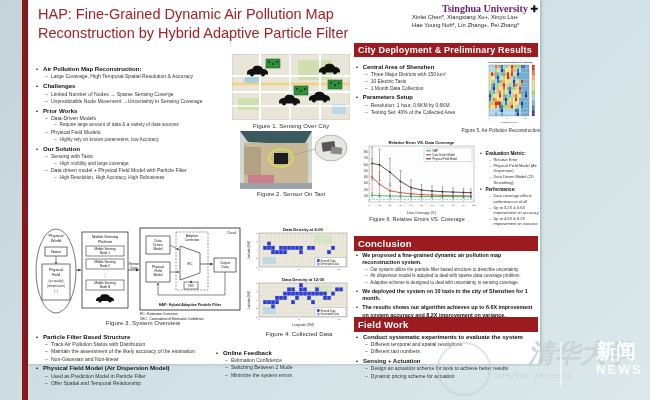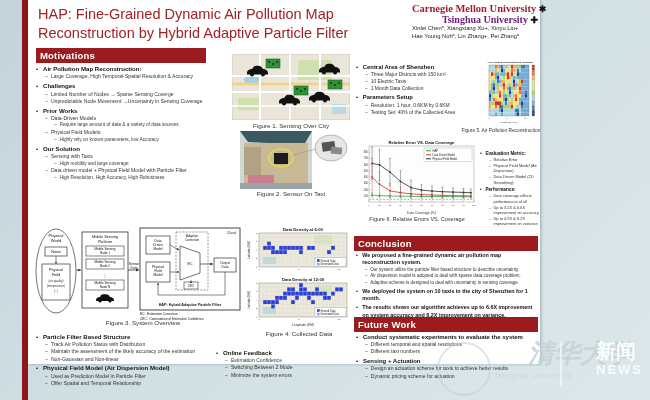--- a/index.html
+++ b/index.html
@@ -33,29 +33,28 @@
 </head>
 <body>
 
 <div class="stage">
   <div class="strip"></div>
 
   <div class="poster">
     <div class="title" style="color: rgb(160, 35, 39);">HAP: Fine-Grained Dynamic Air Pollution Map Reconstruction by Hybrid Adaptive Particle Filter</div>
 
     <div class="affil">
-      <div class="cmu"><span>Carnegie Mellon University</span> <span class="mark">✱</span></div>
       <div class="thu"><span>Tsinghua University</span> <span class="mark">✚</span></div>
       <div class="auth">Xinlei Chen*, Xiangxiang Xu+, Xinyu Liu+</div>
       <div class="auth">Hae Young Noh*, Lin Zhang+, Pei Zhang*</div>
     </div>
 
-    <div class="banner" style="left: 8px; top: 48px; width: 166px; background: rgb(155, 27, 31);">Motivations</div>
+    <div class="banner" style="left: 326px; top: 43px; width: 180px; font-size: 9px; background: rgb(155, 27, 31);">City Deployment &amp; Preliminary Results</div>
     <div class="banner" style="left: 326px; top: 236px; width: 180px; background: rgb(155, 27, 31);">Conclusion</div>
-    <div class="banner" style="left: 326px; top: 317px; width: 180px; background: rgb(155, 27, 31);">Future Work</div>
+    <div class="banner" style="left: 326px; top: 317px; width: 180px; background: rgb(155, 27, 31);">Field Work</div>
 
     <div class="blist" style="left:8px;top:63px;width:232px;font-size:6.1px;">
         <div class="b l0">
           <span class="mk">•</span>
           <span>Air Pollution Map Reconstruction:</span>
         </div>
         <div class="b l1">
           <span class="mk">–</span>
           <span>Large Coverage, High Temporal-Spatial Resolution &amp; Accuracy</span>
         </div>

